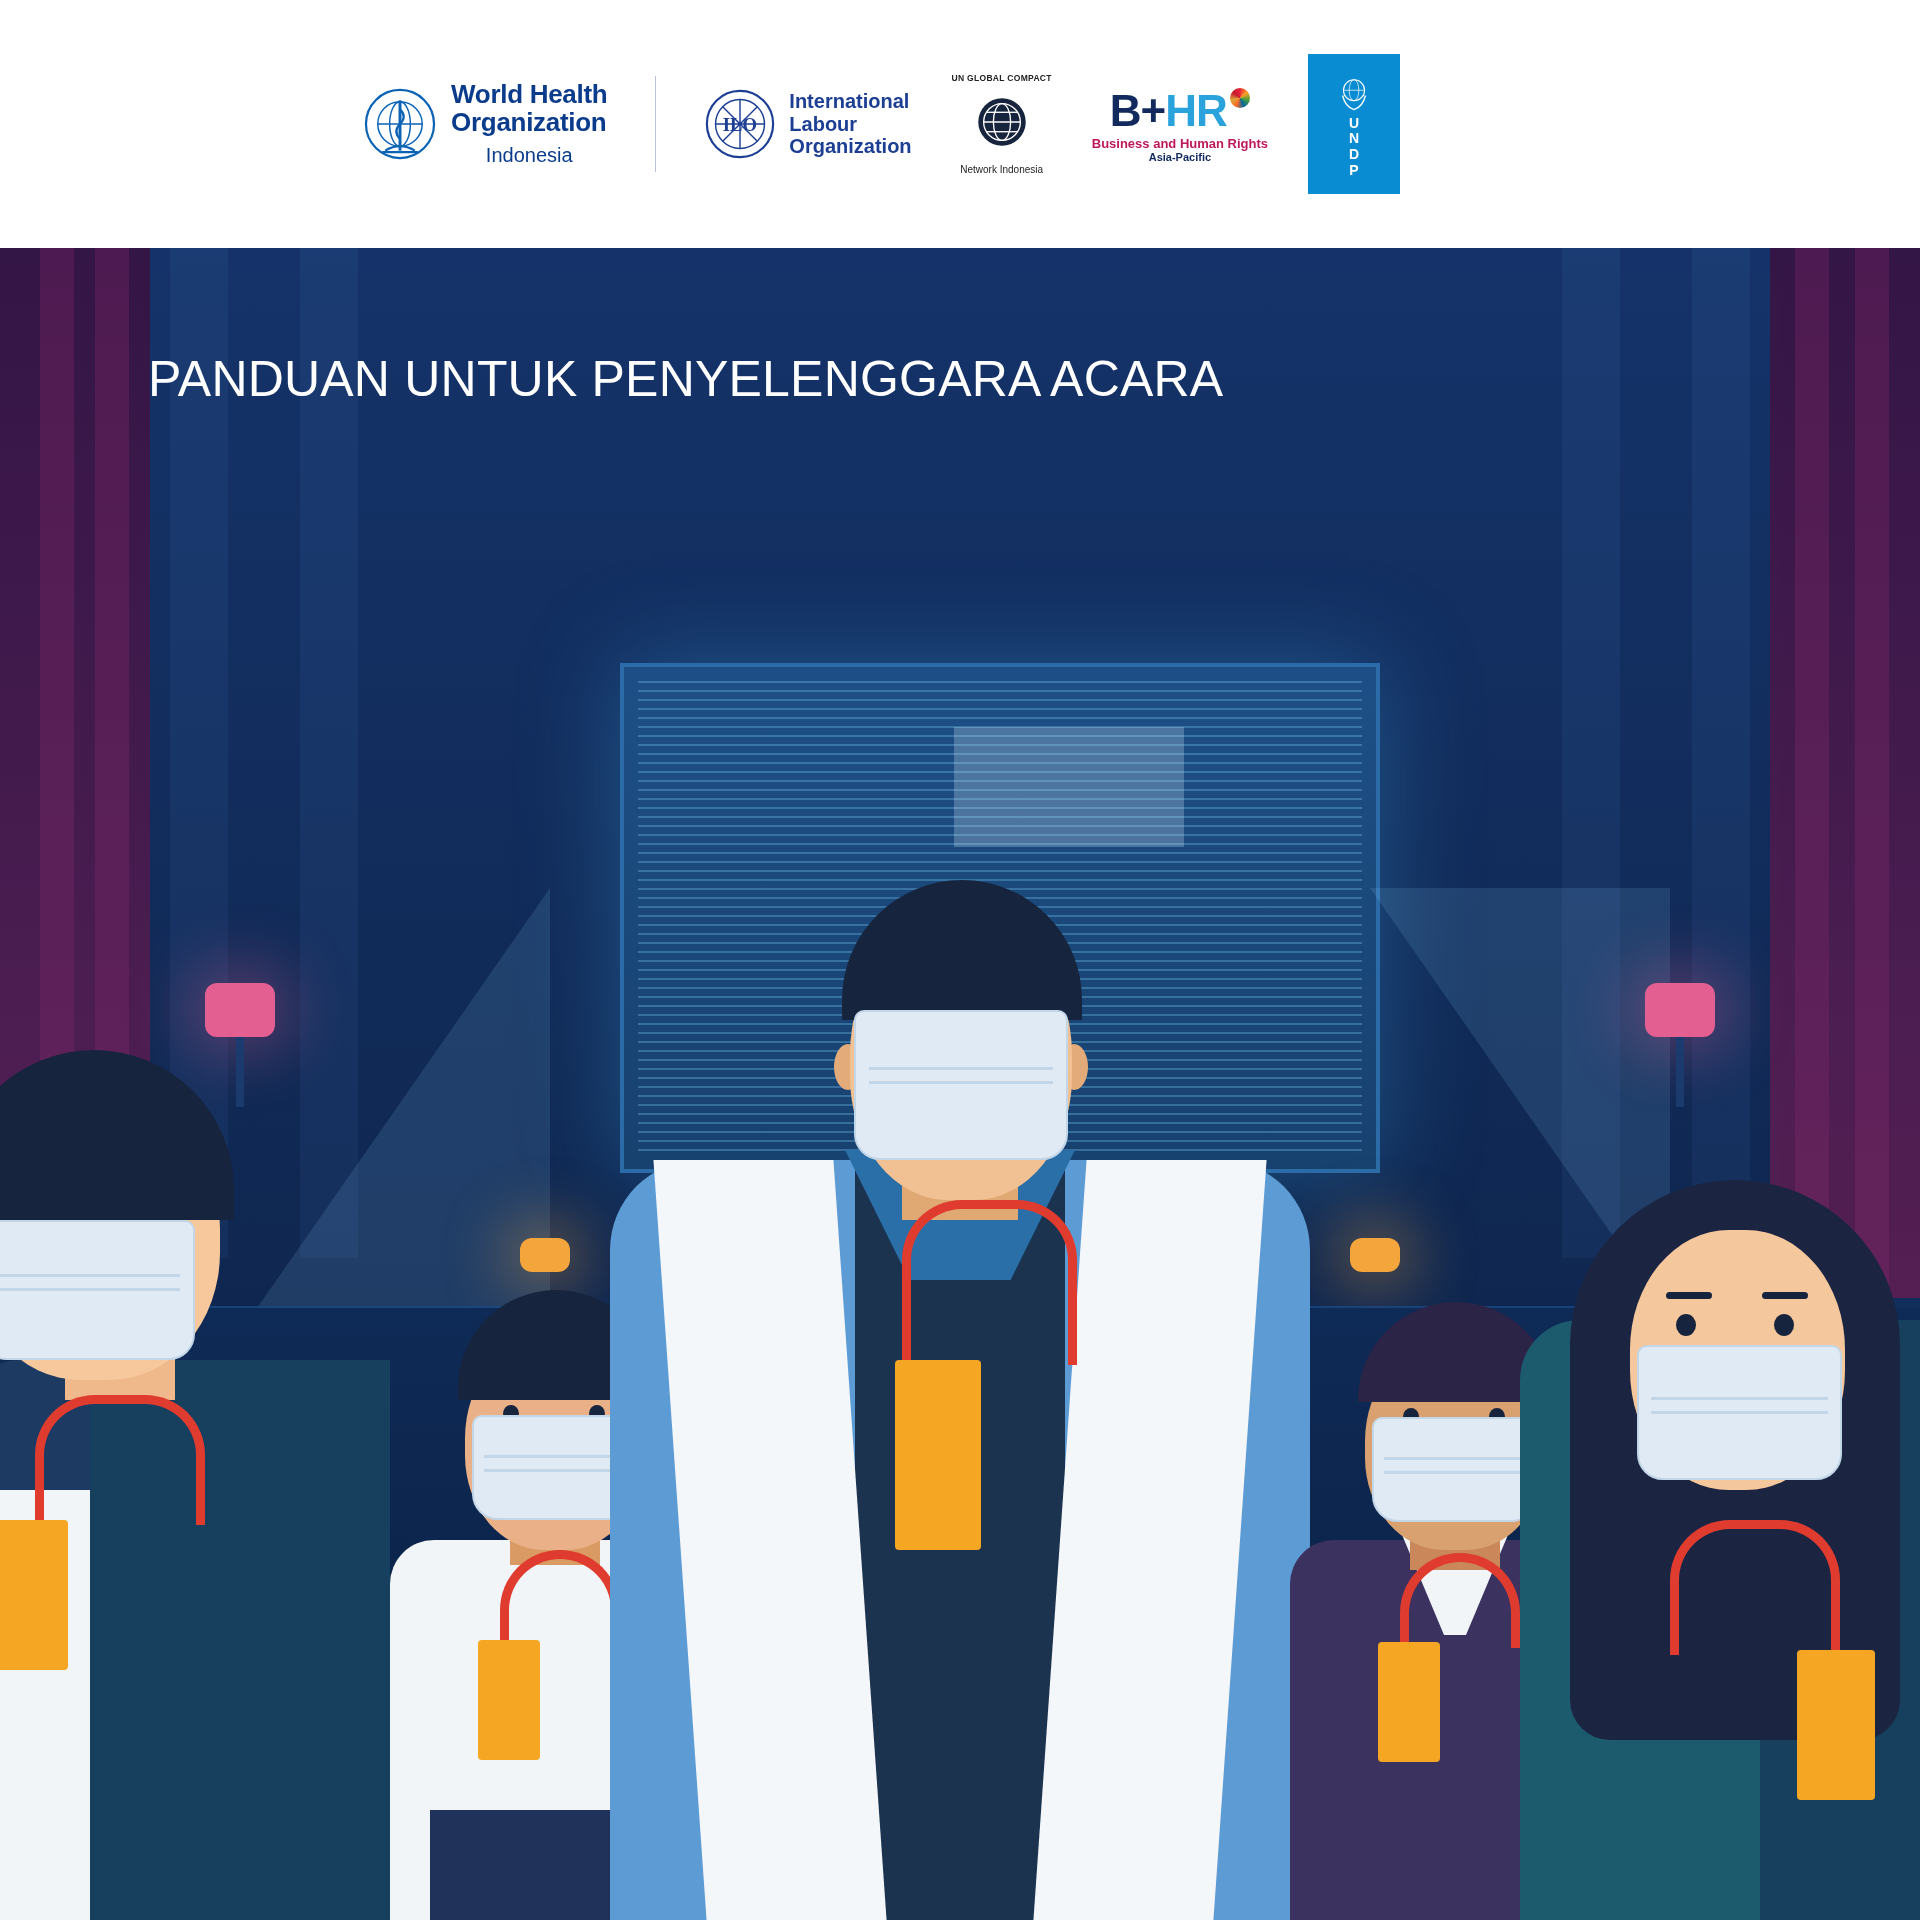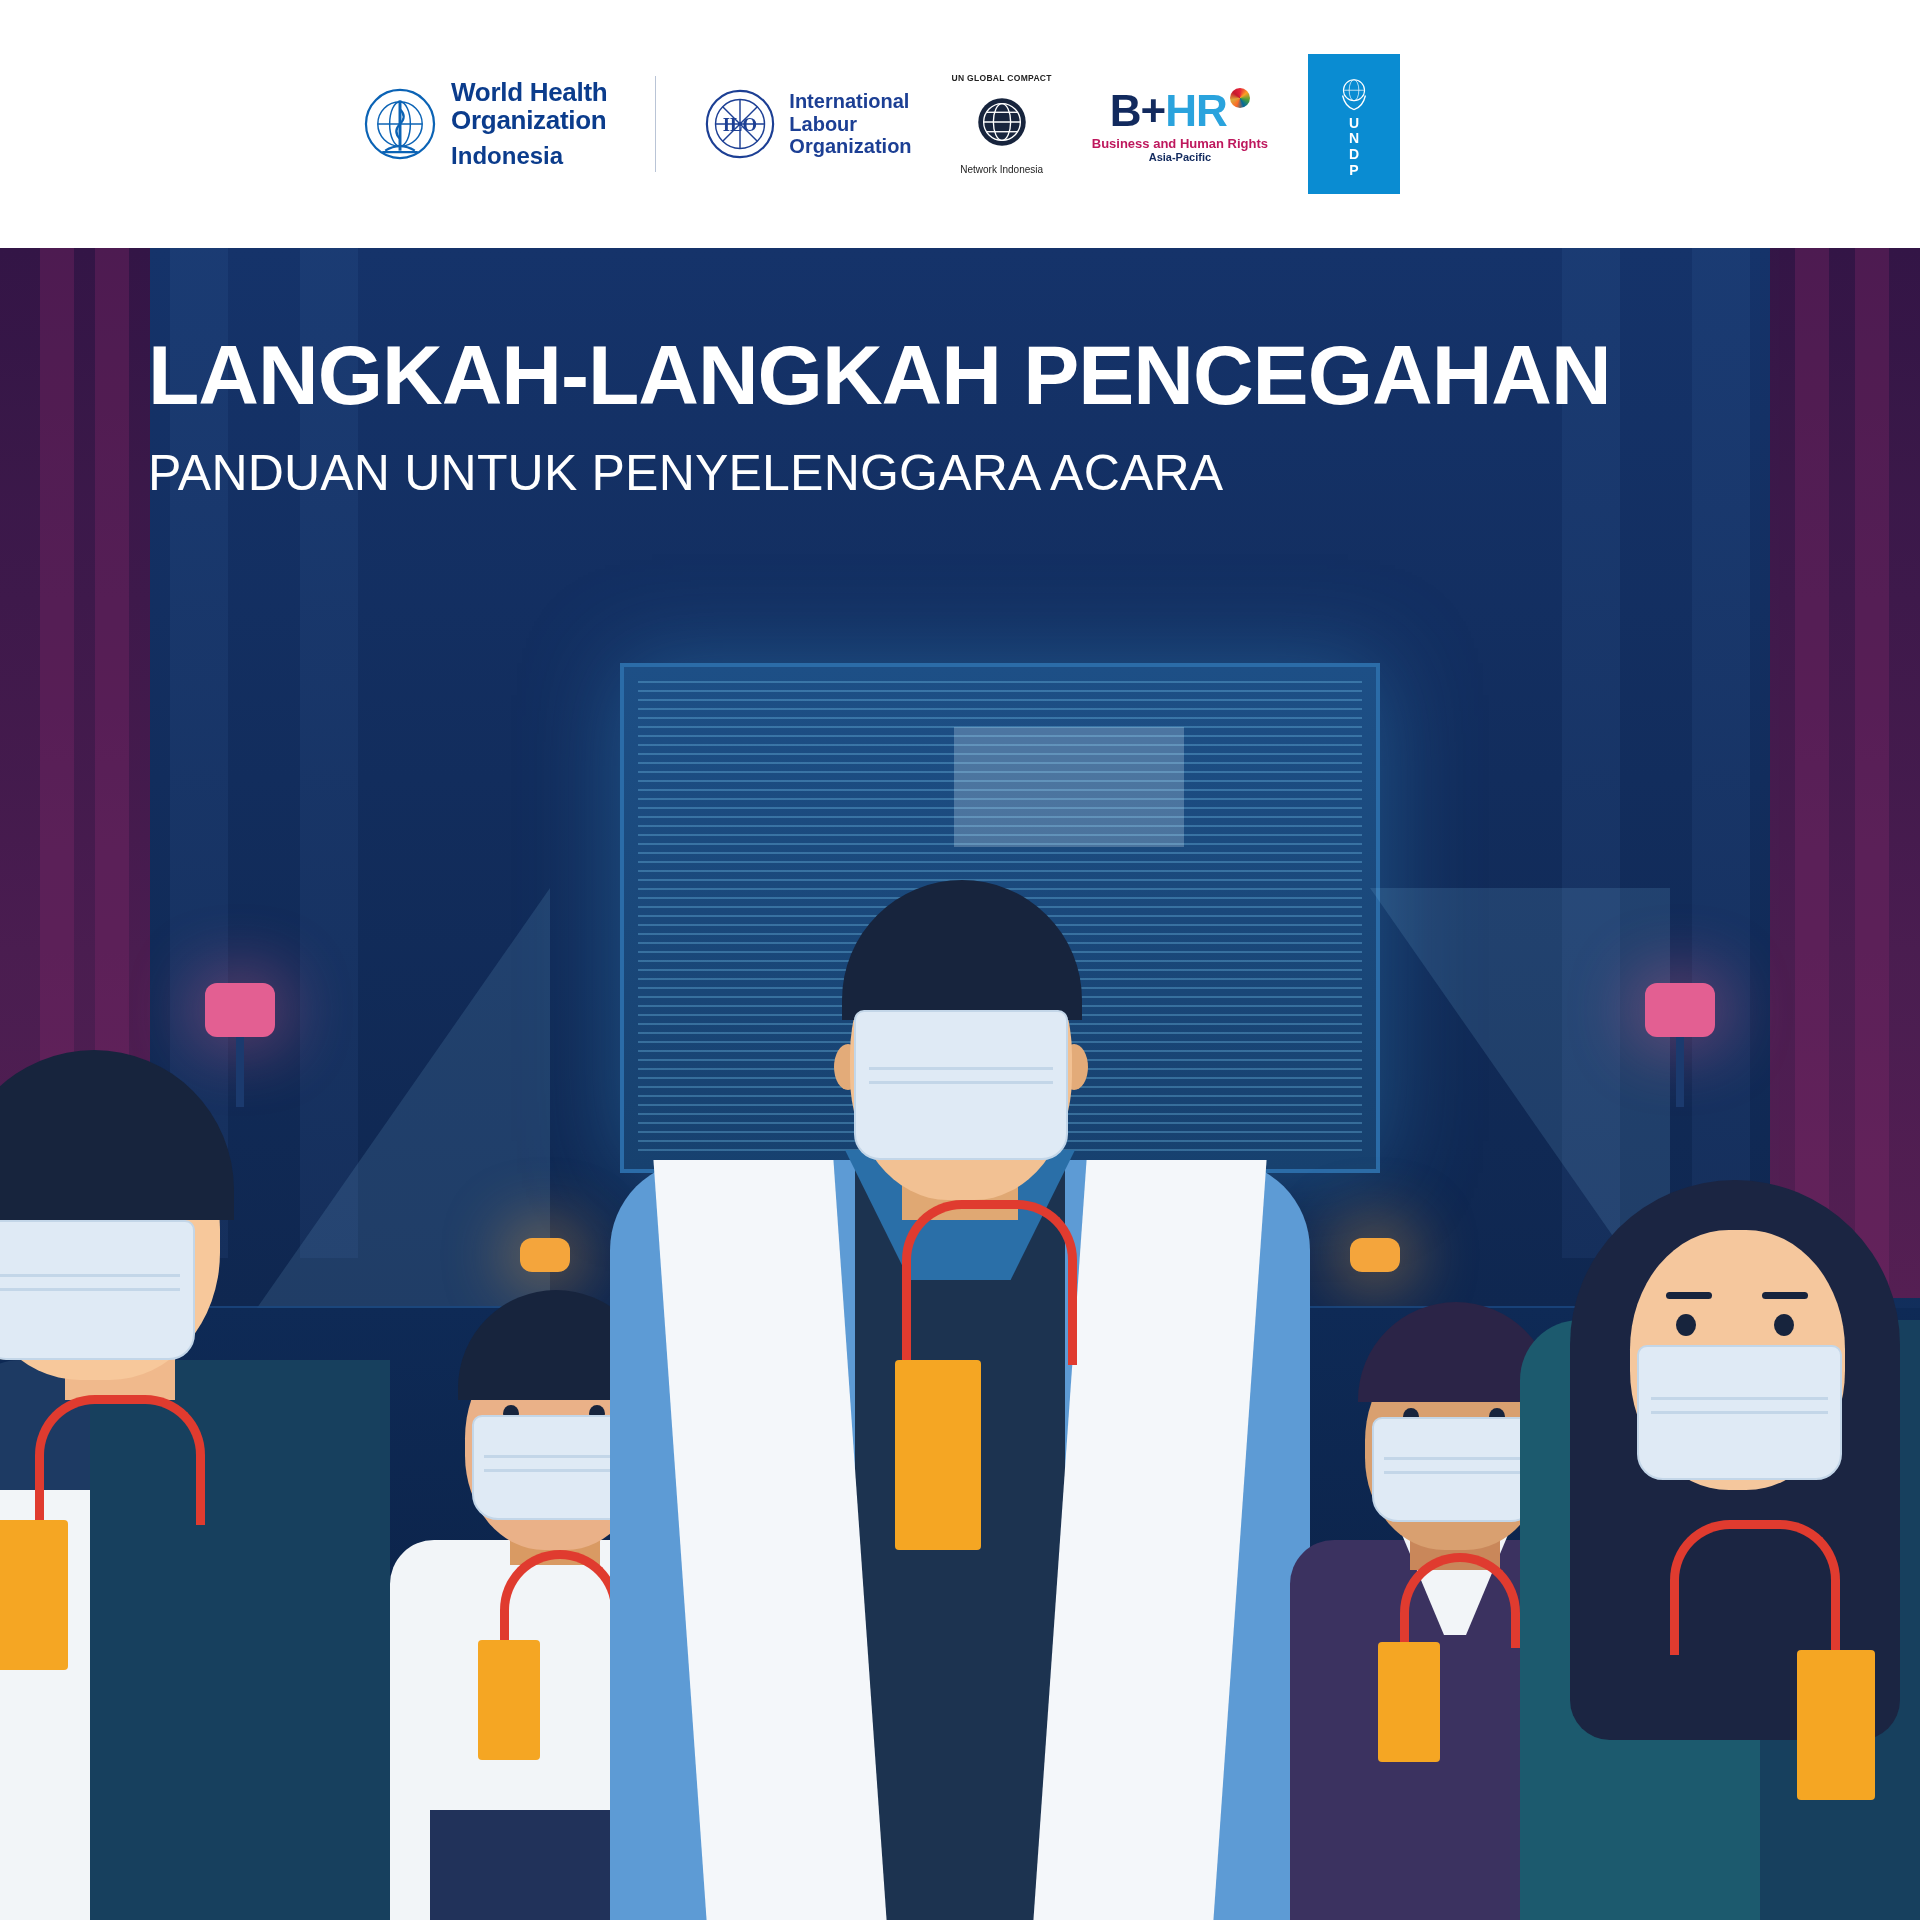--- a/index.html
+++ b/index.html
@@ -20,21 +20,21 @@
     gap:40px;
     z-index:40;
   }
   .logo{ display:flex; align-items:center; }
 
   
   .who{ gap:14px; }
   .who .who-mark{ width:74px; height:74px; }
   .who .who-txt{ line-height:1.06; }
   .who .who-l1,.who .who-l2{ font-size:26px; font-weight:bold; color:#0b3c8c; letter-spacing:-.3px;}
-  .who .who-country{ font-size:24px; font-weight:bold; color:#0b3c8c; text-align:left; margin-top:9px;}
+  .who .who-country{ font-size:20px; font-weight:normal; color:#0b3c8c; text-align:center; margin-top:9px;}
   .who-divider{ width:1px; height:96px; background:#b9c4d6; margin:0 8px; }
 
   
   .ilo{ gap:13px; }
   .ilo .ilo-mark{ width:72px; height:72px; }
   .ilo .ilo-txt{ line-height:1.12; font-size:20px; font-weight:bold; color:#1c3f94; }
 
   
   .gc{ flex-direction:column; align-items:center; gap:12px; }
   .gc .gc-top{ font-size:8.5px; letter-spacing:.3px; color:#222; font-weight:bold;}
@@ -270,21 +270,20 @@
   <div class="lamp-stand" style="left:236px; top:789px"></div>
   <div class="lamp pink" style="right:205px; top:735px"></div>
   <div class="lamp-stand" style="right:236px; top:789px"></div>
   <div class="lamp" style="left:520px; top:990px; width:50px;height:34px"></div>
   <div class="lamp" style="right:520px; top:990px; width:50px;height:34px"></div>
 
   <div class="rail"></div>
   <div class="stage-floor"></div>
 
   <div class="title-block">
-    <div class="title-line">LANGKAH-LANGKAH PENCEGAHAN</div>
     <div class="subtitle">PANDUAN UNTUK PENYELENGGARA ACARA</div>
   </div>
 
   <div class="person pA">
     <div class="body batik"></div>
     <div class="shirt"></div>
     <div class="vest batik"></div>
     <div class="neck"></div>
     <div class="head">
       <div class="brow" style="left:40px; top:70px; width:48px; height:7px;"></div>

